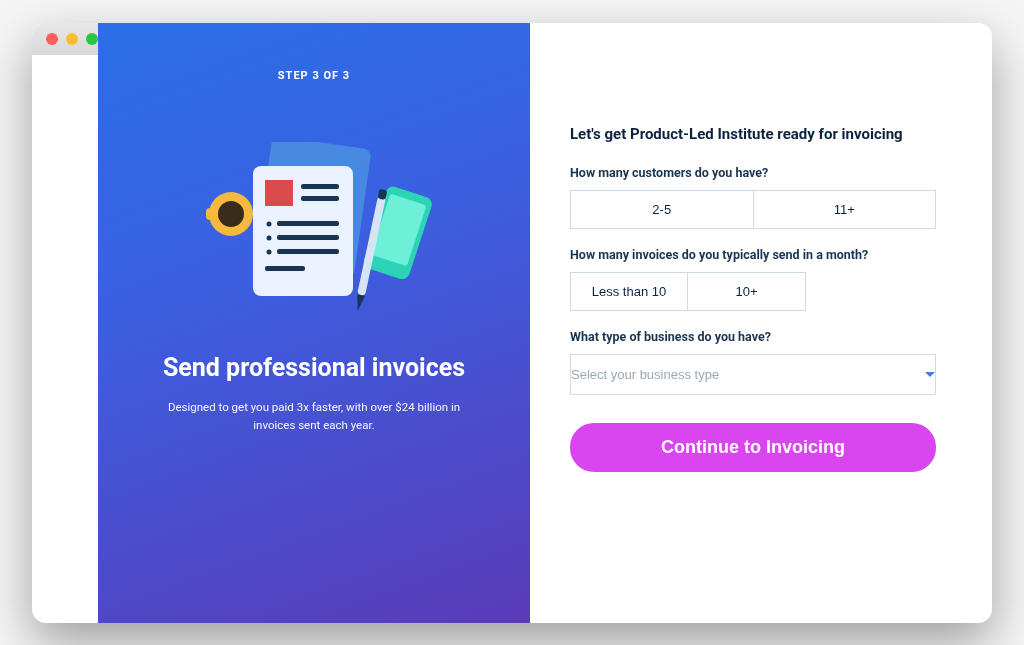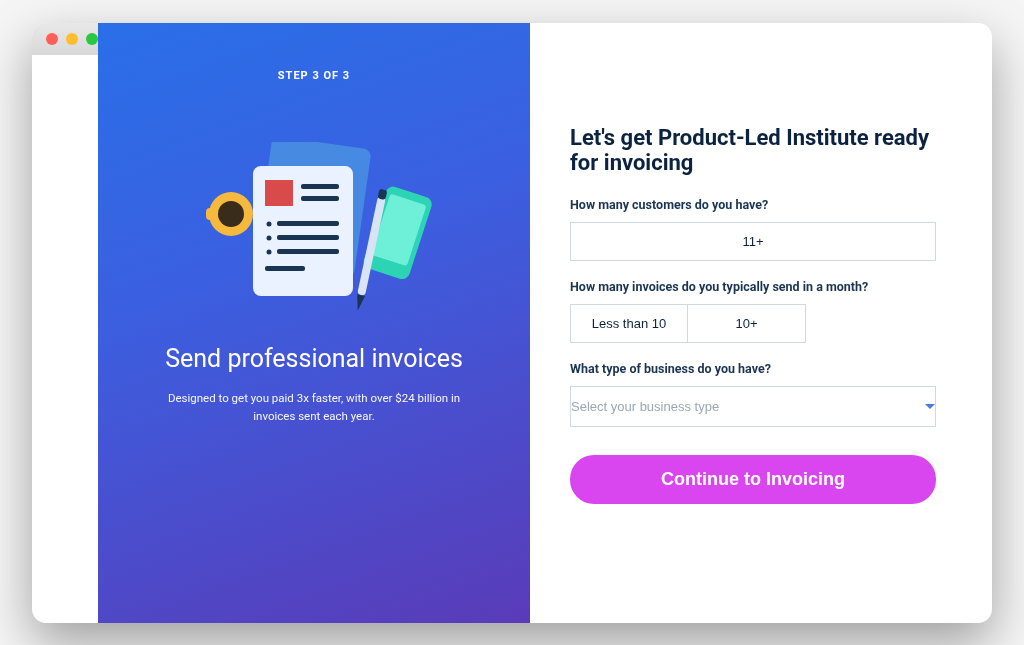--- a/index.html
+++ b/index.html
@@ -52,37 +52,37 @@
     margin-top: 6px;
   }
   .illustration {
     margin-top: 46px;
     width: 210px;
     height: 200px;
     position: relative;
   }
   .left-heading {
     font-size: 25px;
-    font-weight: 400;
-    margin-top: 16px;
+    font-weight: 700;
+    margin-top: 25px;
   }
   .left-sub {
     font-size: 11.5px;
     line-height: 1.6;
     margin-top: 16px;
     max-width: 300px;
     opacity: 0.95;
   }
   .right-panel {
     flex: 1;
     padding: 46px 56px 40px 40px;
     color: #0b2340;
   }
   .form-heading {
-    font-size: 22px;
+    font-size: 15px;
     font-weight: 700;
     margin-top: 56px;
     margin-bottom: 22px;
     color: #0b2340;
   }
   .field-label {
     font-size: 12.5px;
     font-weight: 700;
     color: #1a3553;
     margin-bottom: 10px;
@@ -202,20 +202,21 @@
 
       <div class="left-heading">Send professional invoices</div>
       <div class="left-sub">Designed to get you paid 3x faster, with over $24 billion in invoices sent each year.</div>
     </div>
 
     <div class="right-panel">
       <div class="form-heading">Let's get Product-Led Institute ready for invoicing</div>
 
       <div class="field-label">How many customers do you have?</div>
       <div class="option-row">
+        <button class="option-btn">2-5</button>
         <button class="option-btn">11+</button>
       </div>
 
       <div class="field-label">How many invoices do you typically send in a month?</div>
       <div class="option-row option-row-2">
         <button class="option-btn">Less than 10</button>
         <button class="option-btn">10+</button>
       </div>
 
       <div class="field-label">What type of business do you have?</div>

